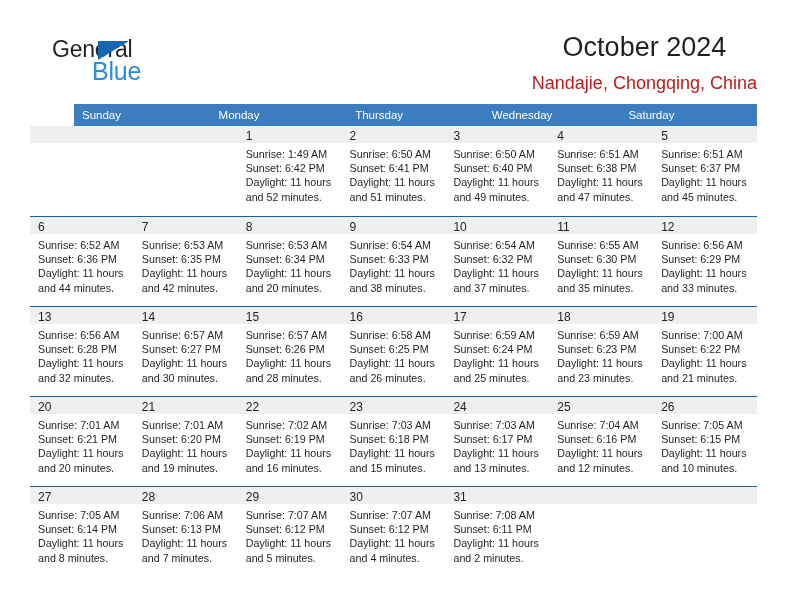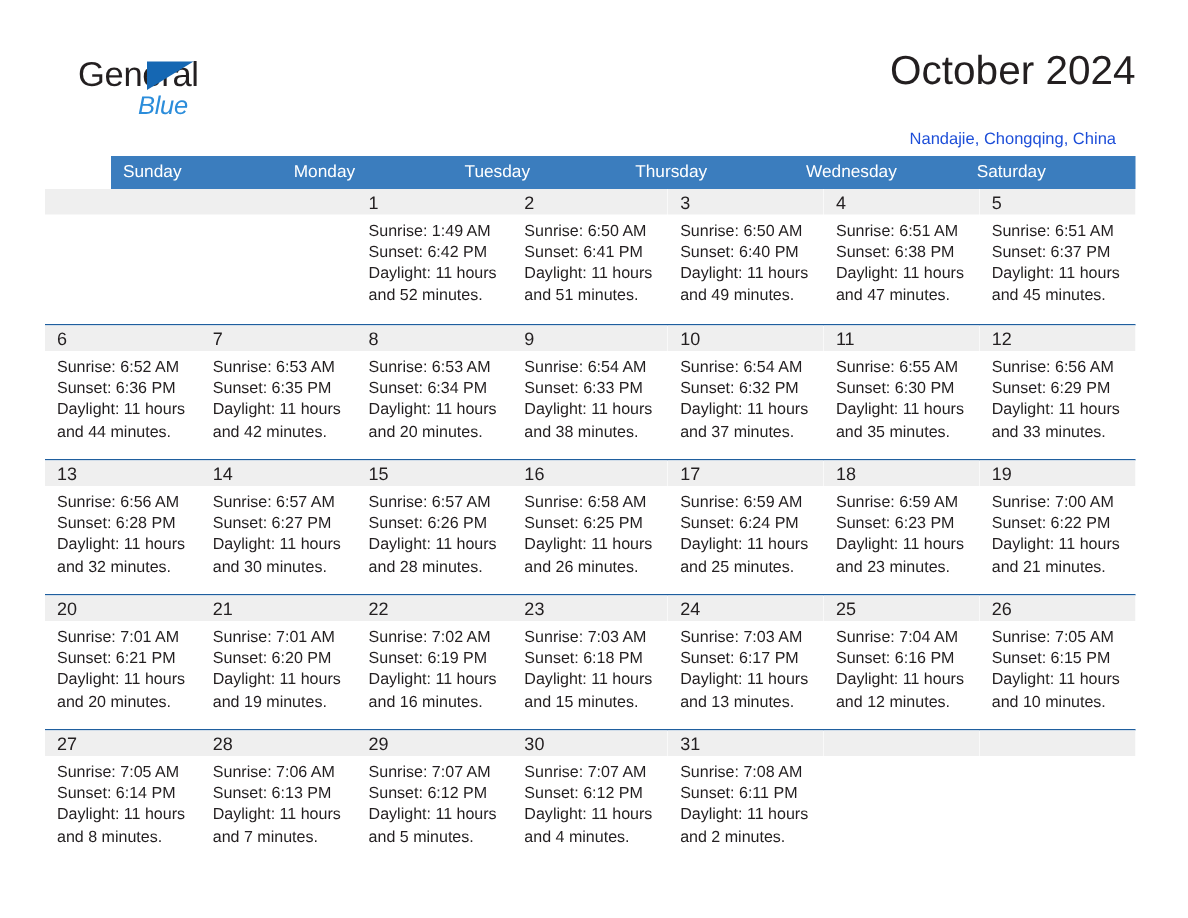--- a/index.html
+++ b/index.html
@@ -49,45 +49,44 @@
     top: 5px;
     width: 0;
     height: 0;
     border-left: 31px solid #1567b3;
     border-bottom: 19px solid transparent;
   }
   .logo-blue {
     position: absolute;
     left: 60px;
     top: 22px;
-    font-size: 17px;
+    font-size: 25px;
     letter-spacing: -0.2px;
     color: #2b8ddb;
     line-height: 26px;
-    font-style: italic;
   }
 
   .title-block {
     position: absolute;
     right: 0;
     top: 0;
     text-align: center;
   }
   .cal-title {
     font-size: 27px;
     color: #231f20;
     line-height: 34px;
     font-weight: normal;
     white-space: nowrap;
   }
   .cal-subtitle {
-    font-size: 11px;
-    color: #1d4ed8;
+    font-size: 18px;
+    color: #b91c1c;
     line-height: 22px;
-    margin-top: 18px;
+    margin-top: 8px;
     white-space: nowrap;
   }
 
   
   .calendar {
     position: absolute;
     left: 30px;
     top: 104px;
     width: 727px;
   }
@@ -155,21 +154,20 @@
       <div class="cal-title">October 2024</div>
       <div class="cal-subtitle">Nandajie, Chongqing, China</div>
     </div>
 
   </div>
 
   <div class="calendar">
     <div class="dow-row" id="dow-row">
         <div class="dow">Sunday</div>
         <div class="dow">Monday</div>
-        <div class="dow">Tuesday</div>
         <div class="dow">Thursday</div>
         <div class="dow">Wednesday</div>
         <div class="dow">Saturday</div>
       </div>
     <div id="weeks-container">
         <div class="week">
           <div class="cell empty">
             <div class="daynum-strip"><span class="daynum"></span></div>
             <div class="detail"></div>
           </div>

